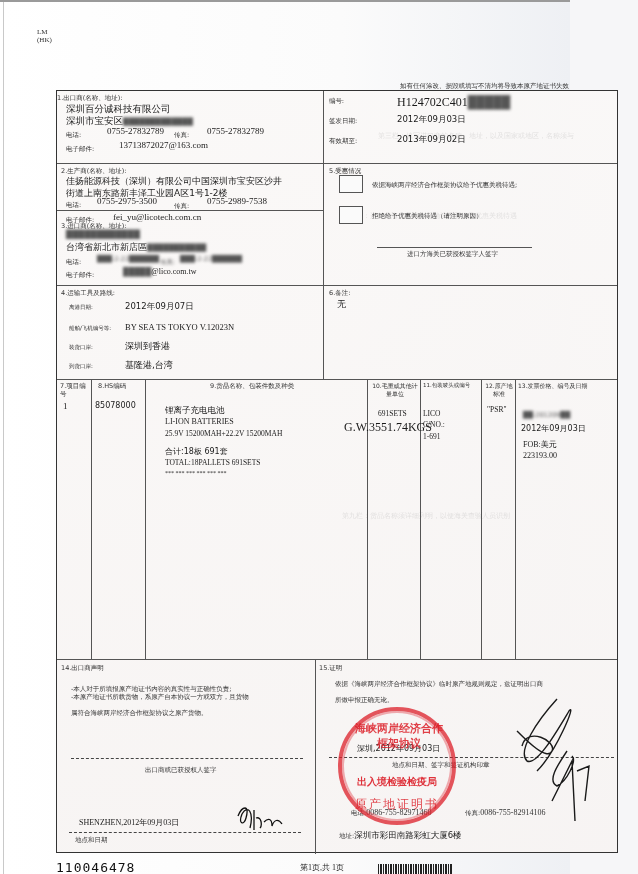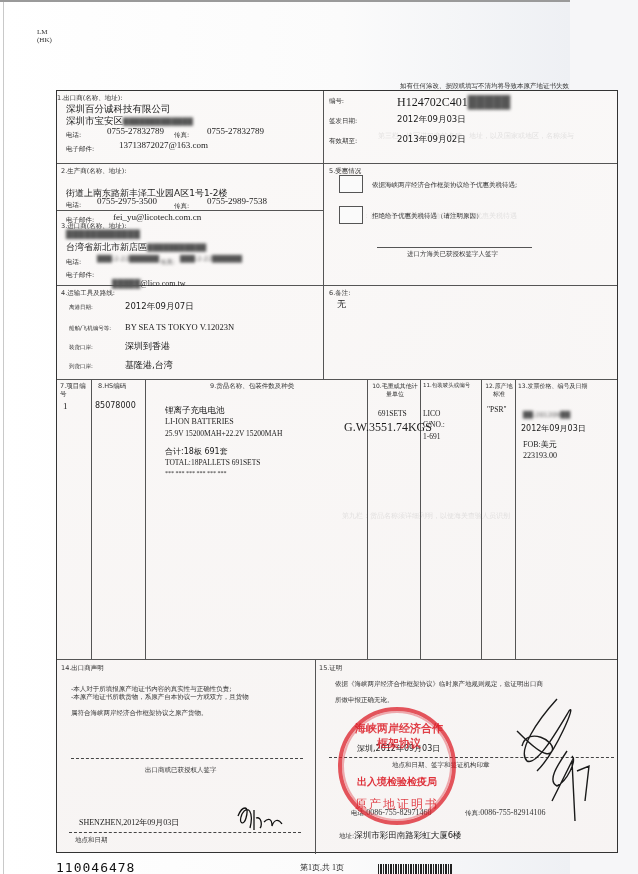--- a/index.html
+++ b/index.html
@@ -98,20 +98,21 @@
     <div class="lbl" style="left:272px;top:6px;font-family:Liberation Serif, serif;">编号:</div>
     <div class="val mono" style="left:340px;top:4px;font-size:12px;">
       <span>H124702C401</span><span class="blur">█████</span>
     </div>
     <div class="lbl" style="left:272px;top:26px;">签发日期:</div>
     <div class="val" style="left:340px;top:23px;font-size:8.5px;">2012年09月03日</div>
     <div class="lbl" style="left:272px;top:46px;">有效期至:</div>
     <div class="val" style="left:340px;top:43px;font-size:8.5px;">2013年09月02日</div>
 
     <div class="lbl" style="left:4px;top:76px;">2.生产商(名称、地址):</div>
+    <div class="val" style="left:9px;top:84px;font-size:9px;">佳扬能源科技（深圳）有限公司中国深圳市宝安区沙井</div>
     <div class="val" style="left:9px;top:96px;font-size:9px;">街道上南东路新丰泽工业园A区1号1-2楼</div>
     <div class="lbl" style="left:9px;top:110px;">电话:</div>
     <div class="val mono" style="left:40px;top:105px;">0755-2975-3500</div>
     <div class="lbl" style="left:117px;top:111px;">传真:</div>
     <div class="val mono" style="left:150px;top:105px;">0755-2989-7538</div>
     <div class="lbl" style="left:9px;top:125px;">电子邮件:</div>
     <div class="val mono" style="left:56px;top:121px;">fei_yu@licotech.com.cn</div>
 
     <div class="lbl" style="left:272px;top:76px;">5.受惠情况</div>
     <div class="checkbox" style="left:282px;top:84px;"></div>
@@ -124,21 +125,21 @@
     <div class="lbl" style="left:4px;top:131px;">3.进口商(名称、地址):</div>
     <div class="val blur" style="left:9px;top:139px;font-size:8px;">████████████</div>
     <div class="val" style="left:9px;top:150px;font-size:9px;">
       <span>台湾省新北市新店區</span><span class="blur" style="font-size:7px;">███████████</span>
     </div>
     <div class="lbl" style="left:9px;top:167px;">电话:</div>
     <div class="val blur" style="left:40px;top:164px;font-size:6.5px;">███-2-22██████</div>
     <div class="lbl blur" style="left:103px;top:167px;">传真:</div>
     <div class="val blur" style="left:123px;top:164px;font-size:6.5px;">███-2-22██████</div>
     <div class="lbl" style="left:9px;top:180px;">电子邮件:</div>
-    <div class="val mono" style="left:55px;top:176px;font-size:8px;margin-top:12px;">
+    <div class="val mono" style="left:66px;top:176px;font-size:8px;">
       <span class="blur">█████</span><span>@lico.com.tw</span>
     </div>
 
     <div class="lbl" style="left:4px;top:198px;">4.运输工具及路线:</div>
     <div class="lbl" style="left:12px;top:213px;font-size:5.5px;">离港日期:</div>
     <div class="val" style="left:68px;top:210px;font-size:8.5px;">2012年09月07日</div>
     <div class="lbl" style="left:12px;top:234px;font-size:5.5px;">船舶/飞机编号等:</div>
     <div class="val mono" style="left:68px;top:231px;font-size:8.5px;">BY SEA TS TOKYO V.12023N</div>
     <div class="lbl" style="left:12px;top:253px;font-size:5.5px;">装货口岸:</div>
     <div class="val" style="left:68px;top:249px;font-size:9px;">深圳到香港</div>

